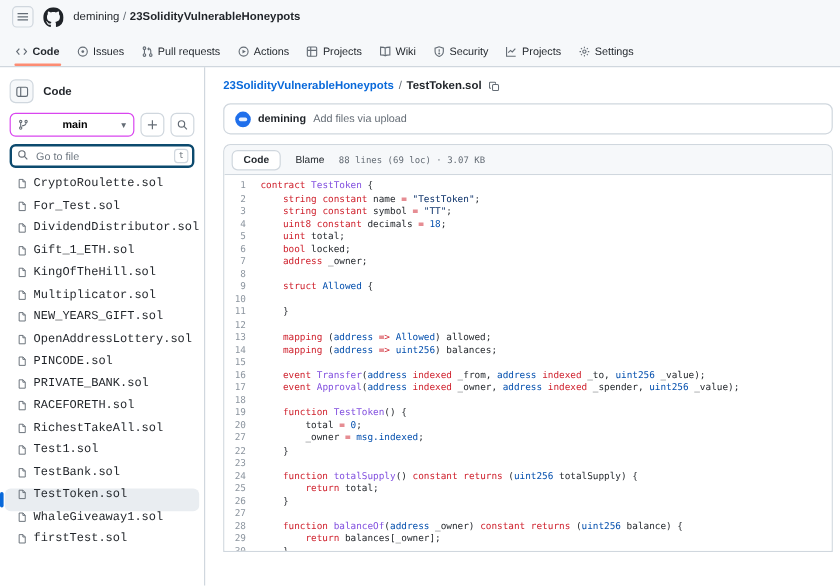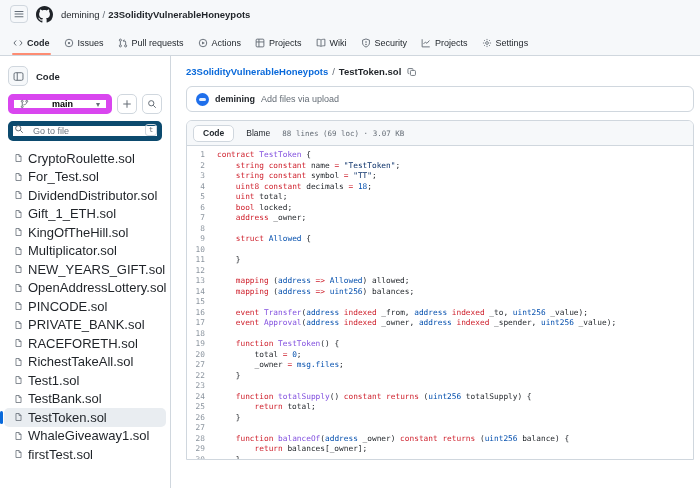--- a/index.html
+++ b/index.html
@@ -34,43 +34,43 @@
   .main { flex:1; padding:6px 6px 0 15px; overflow:hidden; }
 
   
   .side-head { display:flex; align-items:center; gap:8px; padding:2px 8px 8px 8px; }
   .panel-btn { width:20px; height:20px; border:1px solid #d0d7de; border-radius:5px;
     background:#f6f8fa; display:flex; align-items:center; justify-content:center;
     color:#636c76; cursor:pointer; }
   .side-title { font-size:9.5px; font-weight:bold; }
 
   .branch-row { display:flex; align-items:center; gap:5px; padding:0 8px 6px 8px; }
-  .branch-btn { flex:1; height:20px; border:6px solid #d946ef; border-radius:5px; background:#fff;
+  .branch-btn { flex:1; height:20px; border:1px solid #d946ef; border-radius:5px; background:#fff;
     display:flex; align-items:center; gap:5px; padding:0 6px; font-size:9px; cursor:pointer; }
   .branch-btn .ic { color:#656d76; }
   .branch-btn .lbl { flex:1; font-weight:bold; }
   .branch-btn .caret { color:#656d76; font-size:8px; }
   .mini-btn { width:20px; height:20px; border:1px solid #d0d7de; border-radius:5px; background:#fff;
     display:flex; align-items:center; justify-content:center; color:#656d76;
     font-size:11px; cursor:pointer; }
 
   .goto-row { padding:0 8px 6px 8px; position:relative; }
-  .goto-input { width:100%; height:20px; border:5px solid #0c4a6e; border-radius:5px;
+  .goto-input { width:100%; height:20px; border:2px solid #0c4a6e; border-radius:5px;
     padding:0 20px 0 20px; font-size:9px; color:#1f2328; background:#fff; outline:none;
     font-family:"Liberation Sans", sans-serif; }
   .goto-input::placeholder { color:#6e7781; }
   .goto-row .mag { position:absolute; left:14px; top:4px; color:#656d76; }
   .goto-row kbd { position:absolute; right:13px; top:4px; width:12px; height:12px;
     border:1px solid #d0d7de; border-radius:3px; font-size:7px; color:#656d76;
     display:flex; align-items:center; justify-content:center;
     font-family:"DejaVu Sans Mono", monospace; }
 
   .file-tree { padding:2px 4px 0 4px; }
-  .tree-item { height:18.5px; display:flex; align-items:center; gap:5px; padding:0 6px 0 10px;
-    font-size:13px; border-radius:5px; cursor:pointer; position:relative; color:#1f2328; }
+  .tree-item { height:18.5px; display:flex; gap:5px; padding:0 6px 0 10px;
+    font-size:10px; border-radius:5px; cursor:pointer; position:relative; color:#1f2328;font-family:Liberation Mono, monospace; }
   .tree-item .ic { color:#656d76; }
   .tree-item.selected { background:#e9edf1; }
   .tree-item.selected::before { content:""; position:absolute; left:-4px; top:2.5px;
     width:2.5px; height:13px; background:#0969da; border-radius:2px; }
 
   
   .breadcrumb { display:flex; align-items:center; gap:4px; font-size:9.5px; padding:4px 0 9px 0; }
   .breadcrumb a { color:#0969da; text-decoration:none; font-weight:bold; cursor:pointer; }
   .breadcrumb .sep { color:#656d76; }
   .breadcrumb .file { font-weight:bold; }
@@ -460,21 +460,21 @@
           <div class="code-line"><span class="ln">11</span><span><span class="tk-p">    }</span></span></div>
           <div class="code-line"><span class="ln">12</span><span></span></div>
           <div class="code-line"><span class="ln">13</span><span><span class="tk-p">    </span><span class="tk-k">mapping</span><span class="tk-p"> (</span><span class="tk-c">address</span><span class="tk-p"> </span><span class="tk-k">=&gt;</span><span class="tk-p"> </span><span class="tk-c">Allowed</span><span class="tk-p">) allowed;</span></span></div>
           <div class="code-line"><span class="ln">14</span><span><span class="tk-p">    </span><span class="tk-k">mapping</span><span class="tk-p"> (</span><span class="tk-c">address</span><span class="tk-p"> </span><span class="tk-k">=&gt;</span><span class="tk-p"> </span><span class="tk-c">uint256</span><span class="tk-p">) balances;</span></span></div>
           <div class="code-line"><span class="ln">15</span><span></span></div>
           <div class="code-line"><span class="ln">16</span><span><span class="tk-p">    </span><span class="tk-k">event</span><span class="tk-p"> </span><span class="tk-e">Transfer</span><span class="tk-p">(</span><span class="tk-c">address</span><span class="tk-p"> </span><span class="tk-k">indexed</span><span class="tk-p"> _from, </span><span class="tk-c">address</span><span class="tk-p"> </span><span class="tk-k">indexed</span><span class="tk-p"> _to, </span><span class="tk-c">uint256</span><span class="tk-p"> _value);</span></span></div>
           <div class="code-line"><span class="ln">17</span><span><span class="tk-p">    </span><span class="tk-k">event</span><span class="tk-p"> </span><span class="tk-e">Approval</span><span class="tk-p">(</span><span class="tk-c">address</span><span class="tk-p"> </span><span class="tk-k">indexed</span><span class="tk-p"> _owner, </span><span class="tk-c">address</span><span class="tk-p"> </span><span class="tk-k">indexed</span><span class="tk-p"> _spender, </span><span class="tk-c">uint256</span><span class="tk-p"> _value);</span></span></div>
           <div class="code-line"><span class="ln">18</span><span></span></div>
           <div class="code-line"><span class="ln">19</span><span><span class="tk-p">    </span><span class="tk-k">function</span><span class="tk-p"> </span><span class="tk-e">TestToken</span><span class="tk-p">() {</span></span></div>
           <div class="code-line"><span class="ln">20</span><span><span class="tk-p">        total </span><span class="tk-k">=</span><span class="tk-p"> </span><span class="tk-c">0</span><span class="tk-p">;</span></span></div>
-          <div class="code-line"><span class="ln">27</span><span><span class="tk-p">        _owner </span><span class="tk-k">=</span><span class="tk-p"> </span><span class="tk-c">msg.files</span><span class="tk-p">;</span></span></div>
+          <div class="code-line"><span class="ln">27</span><span><span class="tk-p">        _owner </span><span class="tk-k">=</span><span class="tk-p"> </span><span class="tk-c">msg.indexed</span><span class="tk-p">;</span></span></div>
           <div class="code-line"><span class="ln">22</span><span><span class="tk-p">    }</span></span></div>
           <div class="code-line"><span class="ln">23</span><span></span></div>
           <div class="code-line"><span class="ln">24</span><span><span class="tk-p">    </span><span class="tk-k">function</span><span class="tk-p"> </span><span class="tk-e">totalSupply</span><span class="tk-p">() </span><span class="tk-k">constant</span><span class="tk-p"> </span><span class="tk-k">returns</span><span class="tk-p"> (</span><span class="tk-c">uint256</span><span class="tk-p"> totalSupply) {</span></span></div>
           <div class="code-line"><span class="ln">25</span><span><span class="tk-p">        </span><span class="tk-k">return</span><span class="tk-p"> total;</span></span></div>
           <div class="code-line"><span class="ln">26</span><span><span class="tk-p">    }</span></span></div>
           <div class="code-line"><span class="ln">27</span><span></span></div>
           <div class="code-line"><span class="ln">28</span><span><span class="tk-p">    </span><span class="tk-k">function</span><span class="tk-p"> </span><span class="tk-e">balanceOf</span><span class="tk-p">(</span><span class="tk-c">address</span><span class="tk-p"> _owner) </span><span class="tk-k">constant</span><span class="tk-p"> </span><span class="tk-k">returns</span><span class="tk-p"> (</span><span class="tk-c">uint256</span><span class="tk-p"> balance) {</span></span></div>
           <div class="code-line"><span class="ln">29</span><span><span class="tk-p">        </span><span class="tk-k">return</span><span class="tk-p"> balances[_owner];</span></span></div>
           <div class="code-line"><span class="ln">30</span><span><span class="tk-p">    }</span></span></div>
         </div>

